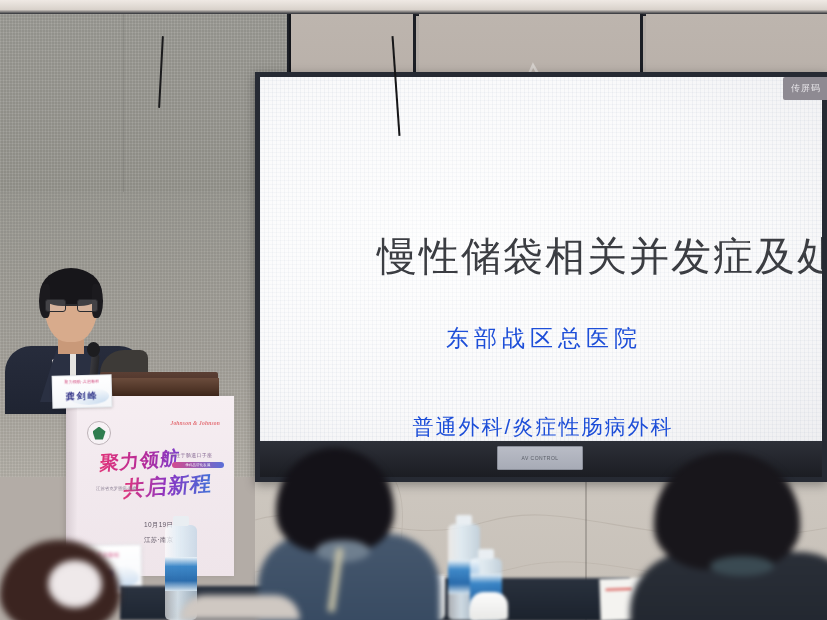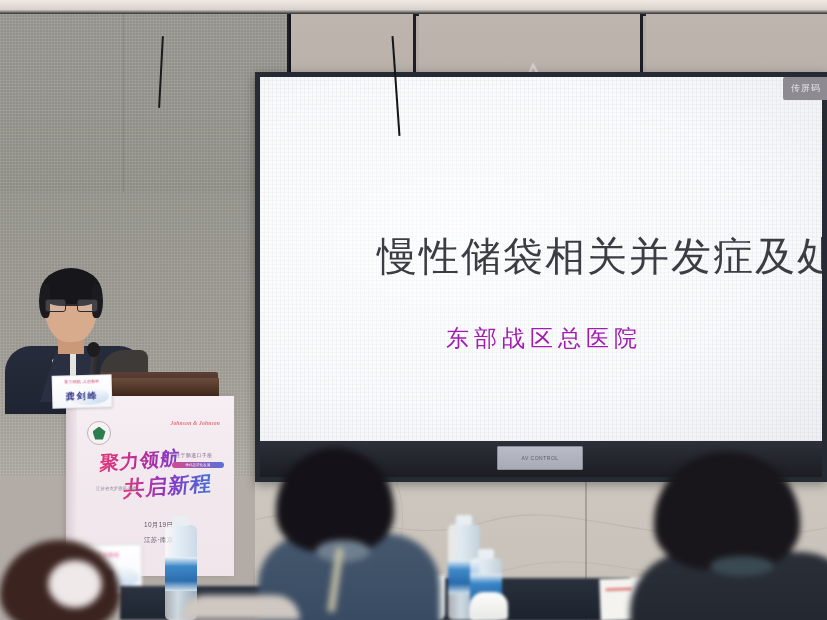--- a/index.html
+++ b/index.html
@@ -105,21 +105,21 @@
   .slide-title{
     position:absolute; left:117px; top:152px;
     font-family:"Liberation Sans","DejaVu Sans",sans-serif;
     font-size:40px; font-weight:500; letter-spacing:2px;
     color:#3b3d42; white-space:nowrap;
   }
   .slide-sub{
     position:absolute; left:0; width:100%;
     text-align:center;
     font-family:Liberation Sans, sans-serif;
-    color:#a21caf; white-space:nowrap;
+    color:#1d4ed8; white-space:nowrap;
   }
   .sub1{ top:246px; font-size:23px; letter-spacing:5px; padding-left:6px;}
   .sub2{ top:291px; font-size:22px; letter-spacing:2px; padding-left:6px;}
   .sub3{ top:336px; font-size:21px; letter-spacing:2px; padding-left:4px;}
 
   .screen-bottom-bar{
     position:absolute; left:0; bottom:0; width:100%; height:36px;
     background:linear-gradient(180deg,#2d3038,#1b1d23);
   }
   .control-plate{
@@ -368,20 +368,21 @@
       <path d="M140 0 C 160 40, 130 80, 160 140" stroke="#aaa198" stroke-width="1" fill="none"></path>
       <path d="M420 0 C 440 44, 408 92, 438 140" stroke="#aaa198" stroke-width="1" fill="none"></path>
     </svg>
   </div>
 
   <div class="screen-frame">
     <div class="screen-surface">
       <div class="slide-inner">
         <div class="slide-title">慢性储袋相关并发症及处</div>
         <div class="slide-sub sub1">东部战区总医院</div>
+        <div class="slide-sub sub3">普通外科/炎症性肠病外科</div>
 
       </div>
     </div>
     <div class="screen-bottom-bar">
       <div class="control-plate">AV CONTROL</div>
     </div>
   </div>
   <div class="screen-wire"></div>
   <div class="screen-wire2"></div>
 

